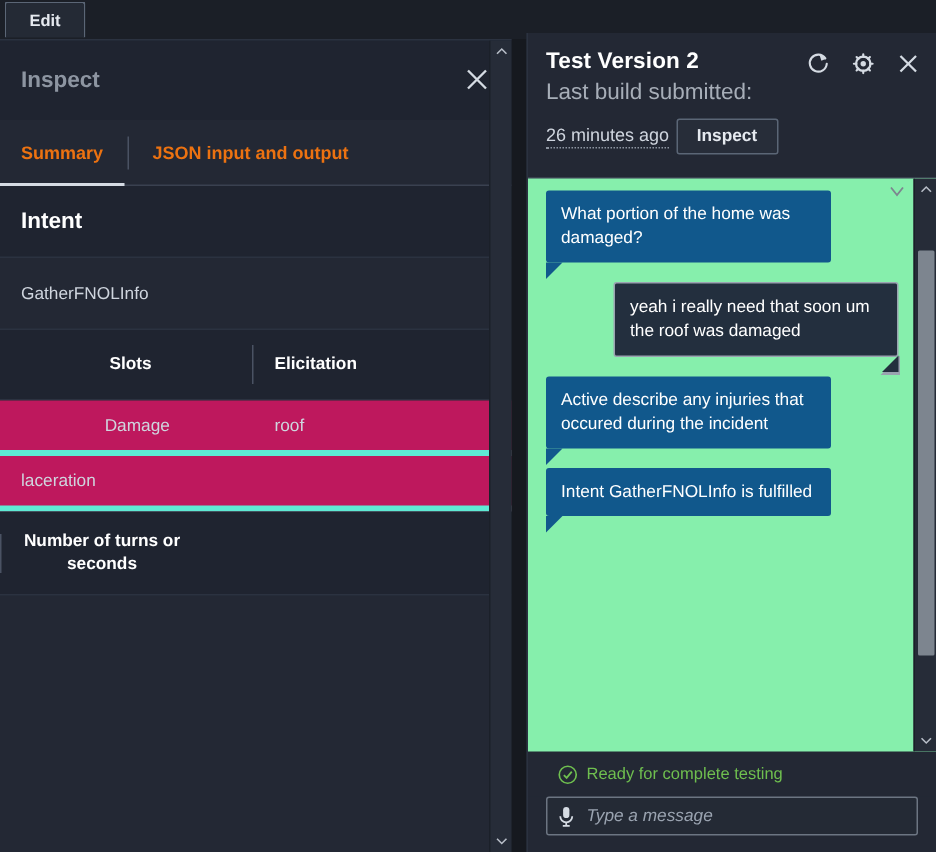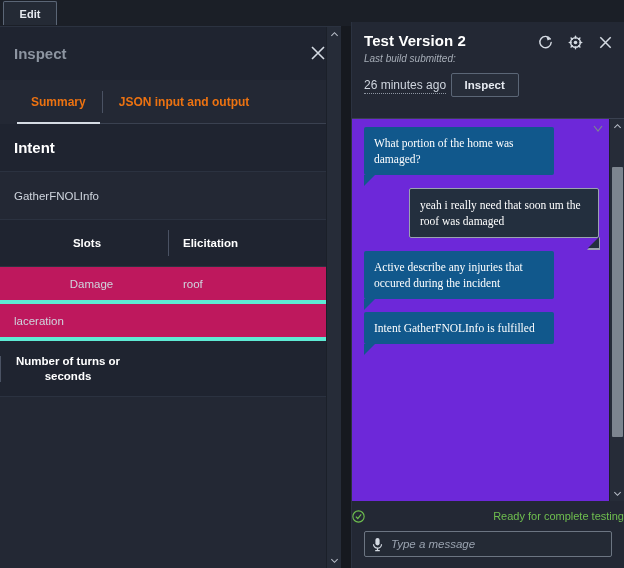--- a/index.html
+++ b/index.html
@@ -42,21 +42,20 @@
   .lp-close {
     position: absolute; right: 13px; top: 16px;
     width: 20px; height: 20px; cursor: pointer;
   }
   .lp-close svg { width: 20px; height: 20px; }
 
   .lp-tabs {
     position: relative; height: 44px; background: #232834;
     display: flex; align-items: center;
     border-bottom: 1px solid #3a4150;
-    margin-left: 17px;
   }
   .lp-tab {
     position: relative; height: 44px; display: flex; align-items: center;
     color: #ec7211; font-size: 12px; font-weight: bold;
     padding: 0 14px; cursor: pointer; white-space: nowrap;
   }
   .lp-tab.active::after {
     content: ""; position: absolute; left: 0; right: 0; bottom: -1px;
     height: 3px; background: #d5dbe3;
   }
@@ -117,45 +116,44 @@
 
   
   .right-panel {
     position: absolute; left: 351px; top: 22px; width: 273px; height: 546px;
     background: #232834;
     border-left: 1px solid #2b3240;
     overflow: hidden;
   }
   .rp-header { position: relative; height: 96px; padding: 10px 12px 0 12px; }
   .rp-title { color: #ffffff; font-size: 15px; font-weight: bold; letter-spacing: 0.1px; }
-  .rp-sub { color: #a7aeb8; font-size: 10px; margin-top: 4px; font-style: italic; }
+  .rp-sub { color: #a7aeb8; font-size: 15px; margin-top: 4px; }
   .rp-time {
     display: inline-block; color: #cfd5de; font-size: 12px; margin-top: 2px;
     border-bottom: 1px dotted #8d95a1; padding-bottom: 1px; cursor: pointer;
   }
   .rp-icons {
     position: absolute; right: 10px; top: 12px;
     display: flex; gap: 13px; align-items: center;
   }
   .rp-icons .ic { width: 17px; height: 17px; cursor: pointer; }
   .rp-icons .ic svg { width: 17px; height: 17px; display: block; }
   .inspect-btn {
     margin-top: 9px; display: inline-flex; align-items: center; justify-content: center;
     height: 24px; padding: 0 13px;
     border: 1px solid #5b6676; border-radius: 2px;
     background: #272d39; color: #e6eaf0; font-size: 11.5px; font-weight: bold;
     cursor: pointer;
   }
 
   .chat-area {
     position: relative; top: 0; height: 383px;
-    background: #6d28d9;
+    background: #86efac;
     border-top: 1px solid #3a4150;
     overflow: hidden;
-    font-family: Liberation Serif, serif;
   }
   .chat-scrollport {
     position: absolute; left: 0; top: 0; right: 15px; bottom: 0;
     padding: 8px 10px 8px 12px;
   }
   .msg { position: relative; margin-bottom: 13px; max-width: 190px; }
   .msg .bubble {
     position: relative; padding: 8px 10px; font-size: 11.5px; line-height: 16px;
     border-radius: 2px; color: #ffffff; word-wrap: break-word;
   }
@@ -184,23 +182,22 @@
   .chat-scroll {
     position: absolute; right: 0; top: 0; width: 15px; height: 100%;
     background: #262c38; border-left: 1px solid #1b2029;
   }
 
   .chat-top-caret {
     position: absolute; right: 20px; top: 1px; width: 12px; height: 10px;
   }
 
   .status-bar {
-    height: 30px; display: flex; align-items: center; padding-left: 0;
+    height: 30px; display: flex; align-items: center; padding-left: 20px;
     background: #232834;
-    justify-content: space-between;
   }
   .status-ic { width: 13px; height: 13px; margin-right: 6px; }
   .status-ic svg { width: 13px; height: 13px; display: block; }
   .status-txt { color: #6fbf4f; font-size: 11px; }
 
   .input-wrap { padding: 0 12px; }
   .msg-input {
     position: relative; height: 26px;
     background: #242a35; border: 1px solid #6c7582; border-radius: 2px;
     display: flex; align-items: center; padding-left: 6px; cursor: text;

